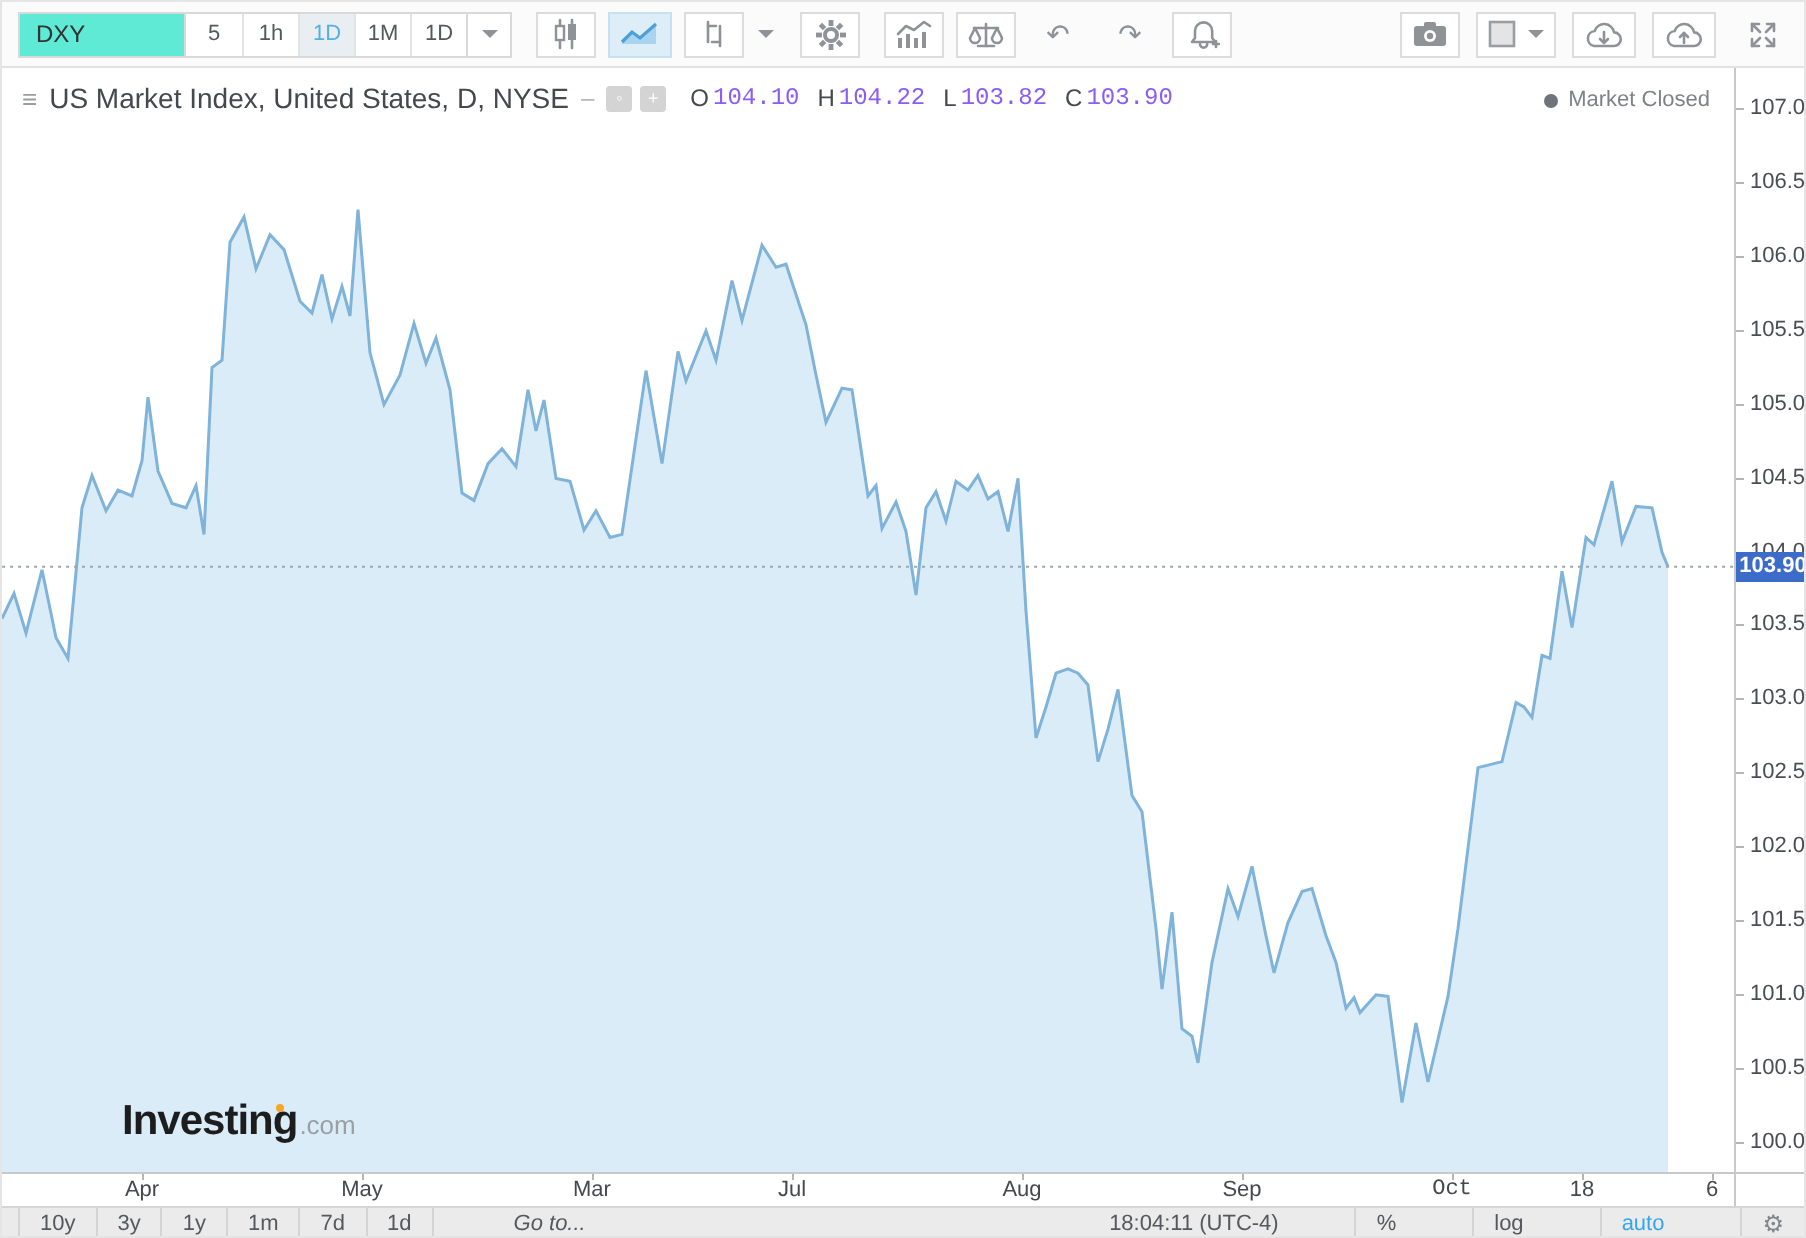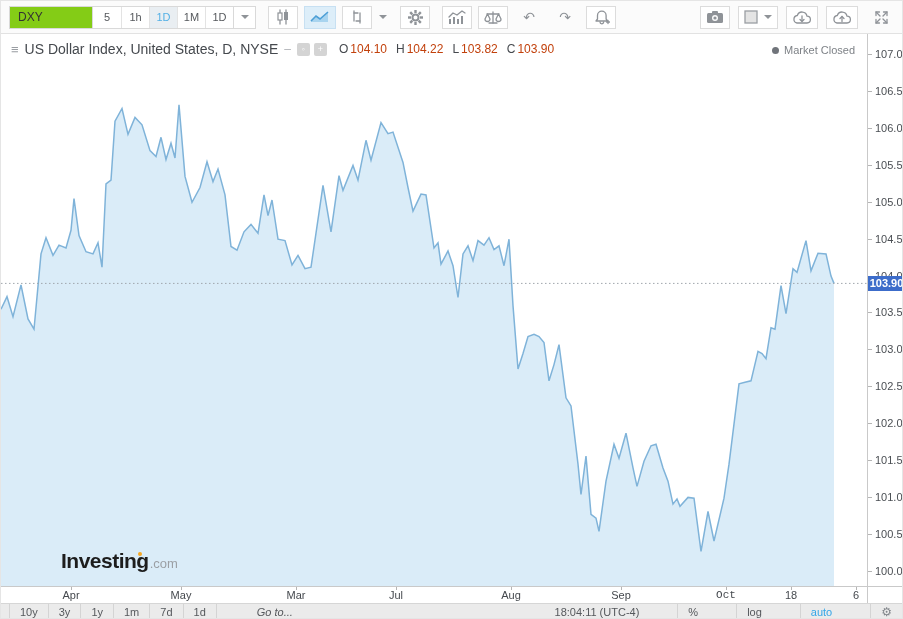--- a/index.html
+++ b/index.html
@@ -7,21 +7,21 @@
   .page{position:relative;width:903px;height:619px;overflow:hidden;
         font-family:"Liberation Sans",sans-serif;background:#fff;
         border:1px solid #e5e5e5;}
 
   
   .topbar{position:absolute;left:0;top:0;width:903px;height:33px;
           background:#fbfbfb;border-bottom:1px solid #e2e2e2;
           display:flex;align-items:center;justify-content:space-between;
           padding:0 8px;}
   .tb-left,.tb-right{display:flex;align-items:center;height:100%;}
-  .symbol-box{width:84px;height:23px;background:#84cc16;border:1px solid #d9d9d9;
+  .symbol-box{width:84px;height:23px;background:#5eead4;border:1px solid #d9d9d9;
           font-size:12px;color:#333;line-height:21px;padding-left:8px;cursor:text;}
   .int-group{display:flex;height:23px;border:1px solid #d9d9d9;border-left:none;background:#fff;}
   .int-btn{width:28px;height:21px;line-height:21px;text-align:center;font-size:11px;
           color:#55585c;border-left:1px solid #e3e3e3;cursor:pointer;background:#fff;}
   .int-btn:first-child{border-left:none;}
   .int-btn.active{background:#e9eef2;color:#52b0e6;}
   .caret-slot{width:22px;height:21px;display:flex;align-items:center;justify-content:center;cursor:pointer;}
   .caret{width:0;height:0;border-left:4px solid transparent;border-right:4px solid transparent;
           border-top:4px solid #8f9398;}
   .tb-btn{height:23px;min-width:30px;display:flex;align-items:center;justify-content:center;
@@ -38,21 +38,21 @@
 
   .legend{position:absolute;left:10px;top:7px;display:flex;align-items:center;font-size:14px;color:#45494e;}
   .legend-menu{color:#9a9ea3;font-size:13px;margin-right:6px;}
   .legend-title{margin-right:6px;white-space:nowrap;}
   .legend-dash{color:#b0b3b7;font-size:12px;margin-right:6px;}
   .legend-badge{width:13px;height:13px;border-radius:2px;background:#d4d4d4;margin-right:4px;
                 display:flex;align-items:center;justify-content:center;color:#fff;font-size:9px;cursor:pointer;}
   .ohlc{display:flex;align-items:center;margin-left:8px;font-size:12px;}
   .ohlc .pair{margin-right:9px;display:flex;align-items:center;}
   .ohlc .k{color:#45494e;margin-right:2px;}
-  .ohlc .v{color:#c2410c;}
+  .ohlc .v{color:#8b5cf6;font-family:Liberation Mono, monospace;}
 
   .market-status{position:absolute;right:12px;top:10px;display:flex;align-items:center;
                  font-size:11px;color:#7e8287;}
   .market-dot{width:7px;height:7px;border-radius:50%;background:#6f7control3;background:#70747a;margin-right:5px;}
 
   .logo{position:absolute;left:14px;top:515px;display:flex;align-items:baseline;cursor:pointer;}
   .logo-main{font-size:21px;font-weight:bold;color:#1d1d1d;letter-spacing:-0.5px;position:relative;margin-left:46px;}
   .logo-main .idot{position:absolute;left:77px;top:3px;width:4px;height:4px;border-radius:50%;background:#f7a823;}
   .logo-suffix{font-size:13px;color:#9b9fa4;margin-left:1px;}
 
@@ -226,21 +226,21 @@
 
   <div class="chart-wrap">
     <svg id="chartSvg" width="866" height="552" viewBox="0 0 866 552">
       <path id="areaPath" d="M0.0,275.3 L6.0,262.7 L12.0,282.6 L20.0,250.9 L27.0,284.9 L33.0,295.2 L40.0,219.9 L45.0,203.7 L52.0,221.4 L58.0,211.1 L65.0,214.0 L70.0,196.3 L73.0,164.6 L78.0,201.5 L85.0,217.7 L92.0,219.9 L97.0,208.8 L101.0,233.2 L105.0,149.8 L110.0,146.1 L114.0,87.1 L121.0,74.5 L127.0,100.4 L134.0,83.4 L141.0,90.8 L149.0,116.6 L155.0,122.5 L160.0,103.3 L165.0,125.5 L170.0,109.2 L174.0,124.0 L178.0,70.8 L184.0,142.4 L191.0,168.3 L199.0,153.5 L206.0,127.7 L212.0,147.6 L217.0,135.0 L224.0,160.9 L230.0,212.5 L236.0,216.2 L243.0,197.8 L250.0,190.4 L257.0,199.3 L263.0,160.9 L267.0,181.5 L271.0,166.0 L277.0,205.2 L284.0,206.6 L291.0,231.0 L297.0,221.4 L304.0,234.7 L310.0,233.2 L322.0,151.3 L330.0,197.8 L338.0,141.7 L342.0,156.4 L352.0,131.4 L357.0,146.1 L365.0,106.3 L370.0,126.2 L380.0,88.6 L387.0,99.6 L392.0,98.1 L402.0,128.4 L407.0,153.5 L412.0,177.1 L420.0,160.1 L425.0,160.9 L433.0,214.0 L437.0,208.8 L440.0,230.2 L447.0,217.0 L452.0,231.7 L457.0,263.5 L462.0,219.9 L467.0,211.8 L472.0,226.6 L477.0,206.6 L483.0,211.1 L488.0,203.7 L493.0,215.5 L498.0,211.8 L503.0,231.7 L508.0,205.2 L512.0,271.6 L517.0,335.0 L522.0,319.5 L527.0,302.6 L533.0,300.4 L538.0,302.6 L543.0,308.5 L548.0,346.8 L553.0,330.6 L558.0,310.7 L565.0,363.8 L570.0,371.9 L577.0,430.2 L580.0,460.5 L585.0,422.1 L590.0,480.4 L595.0,484.1 L598.0,497.4 L605.0,447.2 L613.0,410.3 L618.0,424.3 L625.0,399.2 L632.0,433.9 L636.0,452.4 L643.0,427.3 L650.0,411.8 L655.0,410.3 L662.0,433.9 L667.0,447.2 L672.0,470.1 L676.0,464.9 L679.0,472.3 L687.0,463.4 L693.0,464.2 L700.0,517.3 L707.0,477.5 L713.0,507.0 L723.0,464.2 L728.0,430.2 L738.0,349.8 L744.0,348.3 L750.0,346.8 L757.0,317.3 L761.0,319.5 L765.0,324.7 L770.0,293.7 L774.0,295.2 L780.0,251.6 L785.0,279.7 L792.0,234.7 L796.0,238.4 L805.0,206.6 L810.0,236.9 L817.0,219.2 L825.0,219.9 L830.0,242.1 L833.0,249.4 L833.0,552 L0,552 Z" fill="#daecf8"></path>
       <path id="linePath" d="M0.0,275.3 L6.0,262.7 L12.0,282.6 L20.0,250.9 L27.0,284.9 L33.0,295.2 L40.0,219.9 L45.0,203.7 L52.0,221.4 L58.0,211.1 L65.0,214.0 L70.0,196.3 L73.0,164.6 L78.0,201.5 L85.0,217.7 L92.0,219.9 L97.0,208.8 L101.0,233.2 L105.0,149.8 L110.0,146.1 L114.0,87.1 L121.0,74.5 L127.0,100.4 L134.0,83.4 L141.0,90.8 L149.0,116.6 L155.0,122.5 L160.0,103.3 L165.0,125.5 L170.0,109.2 L174.0,124.0 L178.0,70.8 L184.0,142.4 L191.0,168.3 L199.0,153.5 L206.0,127.7 L212.0,147.6 L217.0,135.0 L224.0,160.9 L230.0,212.5 L236.0,216.2 L243.0,197.8 L250.0,190.4 L257.0,199.3 L263.0,160.9 L267.0,181.5 L271.0,166.0 L277.0,205.2 L284.0,206.6 L291.0,231.0 L297.0,221.4 L304.0,234.7 L310.0,233.2 L322.0,151.3 L330.0,197.8 L338.0,141.7 L342.0,156.4 L352.0,131.4 L357.0,146.1 L365.0,106.3 L370.0,126.2 L380.0,88.6 L387.0,99.6 L392.0,98.1 L402.0,128.4 L407.0,153.5 L412.0,177.1 L420.0,160.1 L425.0,160.9 L433.0,214.0 L437.0,208.8 L440.0,230.2 L447.0,217.0 L452.0,231.7 L457.0,263.5 L462.0,219.9 L467.0,211.8 L472.0,226.6 L477.0,206.6 L483.0,211.1 L488.0,203.7 L493.0,215.5 L498.0,211.8 L503.0,231.7 L508.0,205.2 L512.0,271.6 L517.0,335.0 L522.0,319.5 L527.0,302.6 L533.0,300.4 L538.0,302.6 L543.0,308.5 L548.0,346.8 L553.0,330.6 L558.0,310.7 L565.0,363.8 L570.0,371.9 L577.0,430.2 L580.0,460.5 L585.0,422.1 L590.0,480.4 L595.0,484.1 L598.0,497.4 L605.0,447.2 L613.0,410.3 L618.0,424.3 L625.0,399.2 L632.0,433.9 L636.0,452.4 L643.0,427.3 L650.0,411.8 L655.0,410.3 L662.0,433.9 L667.0,447.2 L672.0,470.1 L676.0,464.9 L679.0,472.3 L687.0,463.4 L693.0,464.2 L700.0,517.3 L707.0,477.5 L713.0,507.0 L723.0,464.2 L728.0,430.2 L738.0,349.8 L744.0,348.3 L750.0,346.8 L757.0,317.3 L761.0,319.5 L765.0,324.7 L770.0,293.7 L774.0,295.2 L780.0,251.6 L785.0,279.7 L792.0,234.7 L796.0,238.4 L805.0,206.6 L810.0,236.9 L817.0,219.2 L825.0,219.9 L830.0,242.1 L833.0,249.4" fill="none" stroke="#7fb3d9" stroke-width="1.5"></path>
       <line id="lastPriceLine" x1="0" x2="866" y1="249.4" y2="249.4" stroke="#a0a6ad" stroke-width="1" stroke-dasharray="1.5,2.5"></line>
     </svg>
 
     <div class="legend">
       <span class="legend-menu">≡</span>
-      <span class="legend-title">US Dollar Index, United States, D, NYSE</span>
+      <span class="legend-title">US Market Index, United States, D, NYSE</span>
       <span class="legend-dash">–</span>
       <span class="legend-badge">◦</span>
       <span class="legend-badge">+</span>
       <span class="ohlc" id="ohlcRow">
           <span class="pair">
             <span class="k">O</span>
             <span class="v">104.10</span>
           </span>
           <span class="pair">
             <span class="k">H</span>

